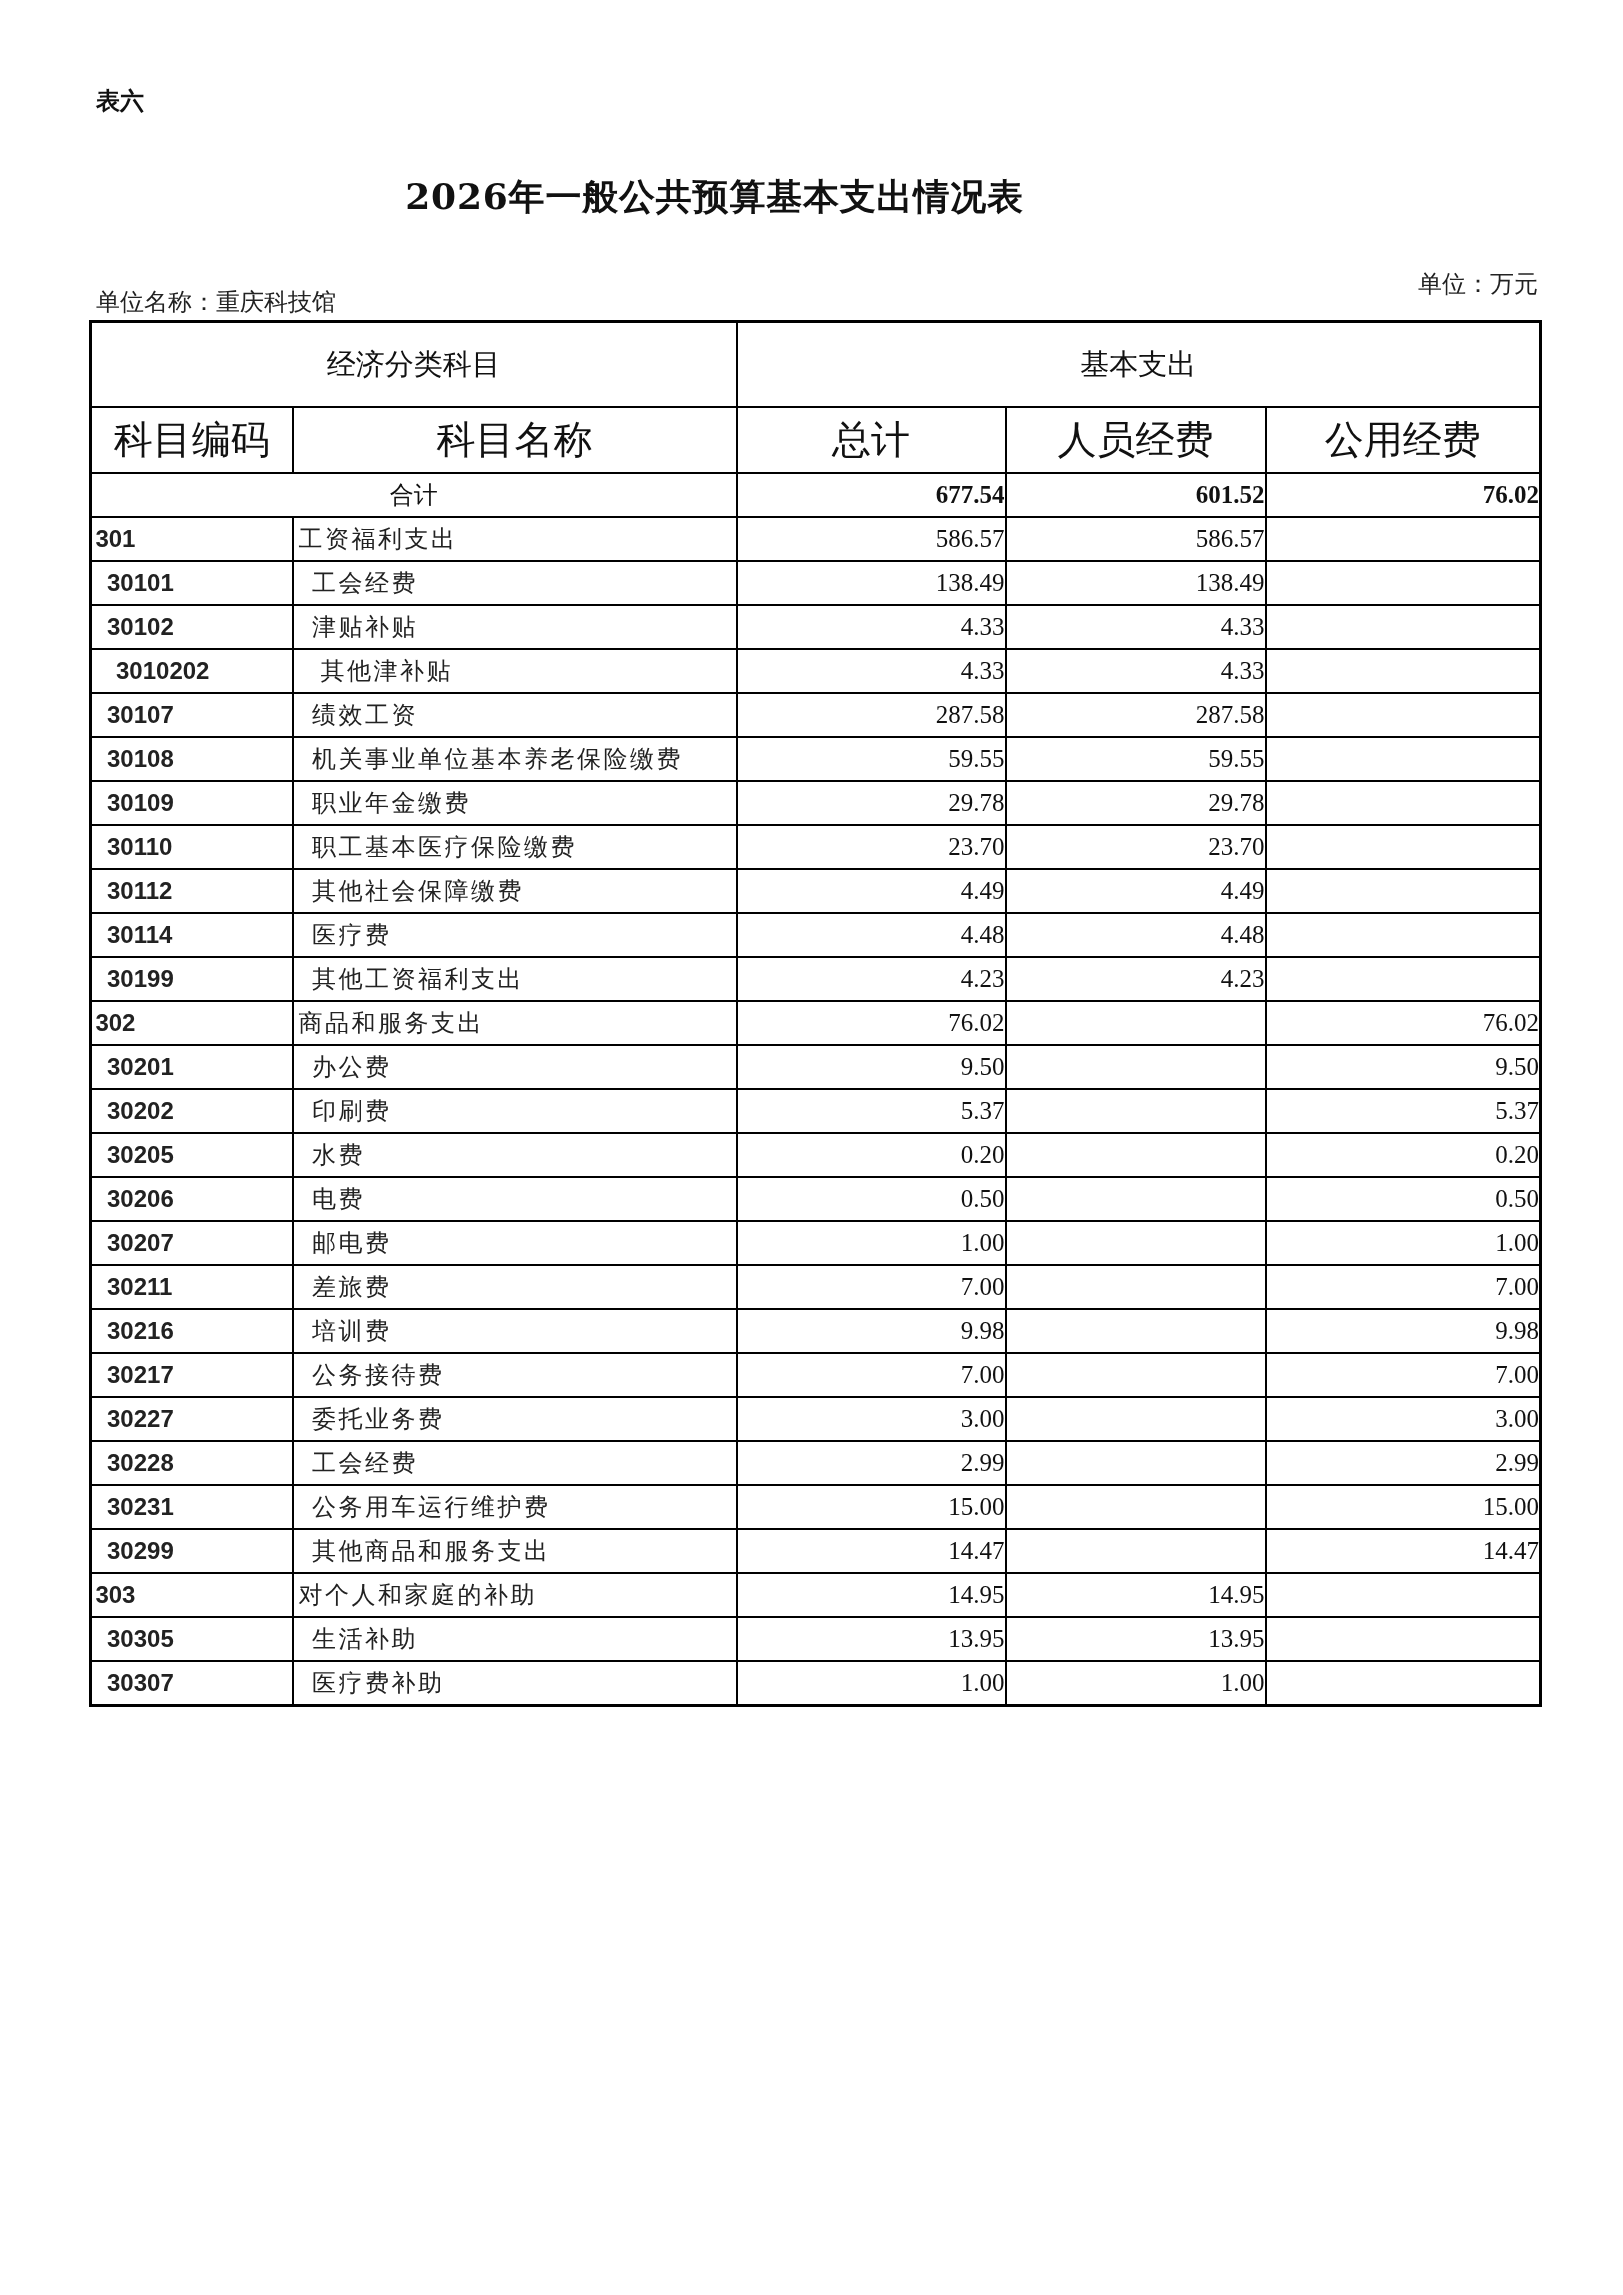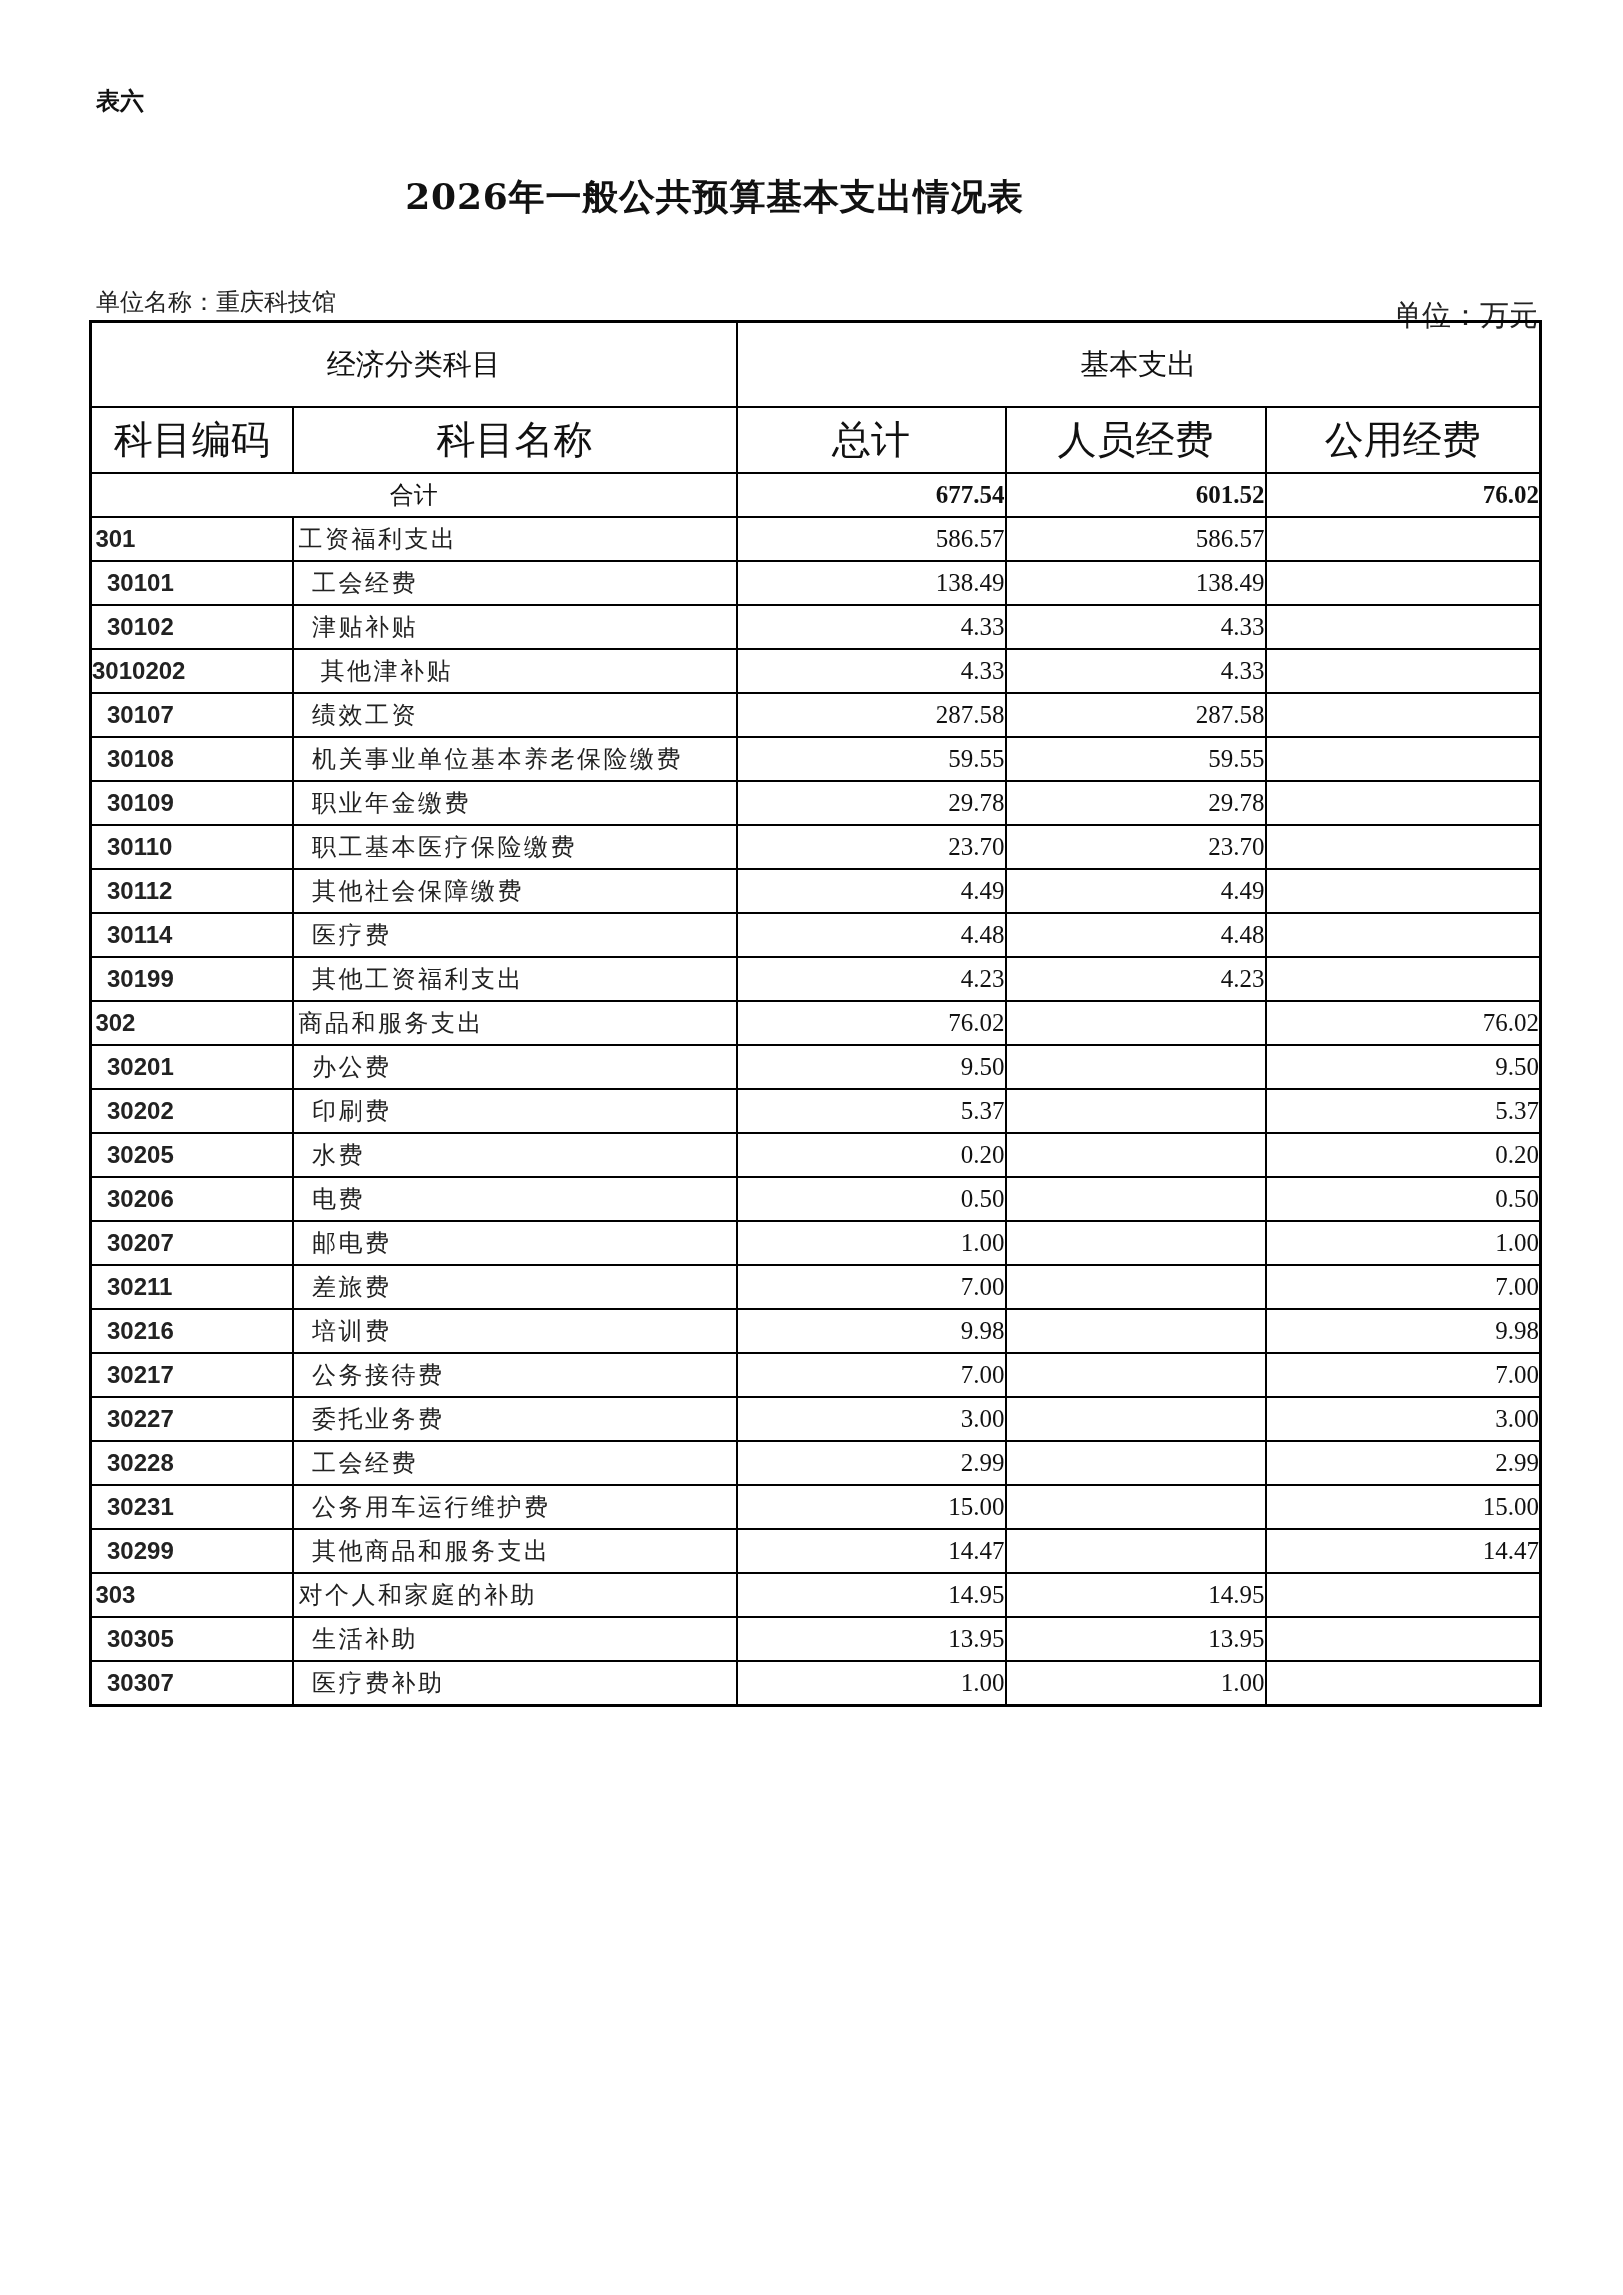--- a/index.html
+++ b/index.html
@@ -1,31 +1,31 @@
 <!DOCTYPE html>
 <html style="font-size:13.5px"><head>
 <meta charset="utf-8">
 <style>
   html, body { margin: 0; padding: 0; background: #ffffff; }
   body { width: 1623px; height: 2295px; position: relative; overflow: hidden; color: #111; font-family: "DejaVu Sans", sans-serif; }
   .doc-label { position: absolute; left: 96px; top: 85px; font-size: 24px; font-weight: bold; }
   .title { position: absolute; left: 0; width: 1429px; top: 173px; text-align: center; font-family: "DejaVu Serif", serif; font-weight: bold; font-size: 36px; letter-spacing: 0.8px; }
   .meta-left { position: absolute; left: 96px; top: 286px; font-size: 24px; color: #222; }
-  .meta-right { position: absolute; right: 85px; top: 296px; font-size: 29px; color: #222; }
+  .meta-right { position: absolute; right: 85px; top: 268px; font-size: 24px; color: #222; }
   table.budget { position: absolute; left: 89px; top: 320px; width: 1450px; border-collapse: collapse; border: 3.4px solid #000; table-layout: fixed; }
   table.budget td, table.budget th { border: 2.5px solid #000; padding: 0; overflow: hidden; white-space: nowrap; }
   .h1 th { height: 83px; font-size: 29px; font-weight: normal; text-align: center; }
   .h2 th { height: 64px; font-size: 39px; font-weight: normal; text-align: center; }
   .total-row td { height: 42px; font-size: 24px; }
   .total-row td.num { font-family: "Liberation Serif", serif; font-weight: bold; font-size: 25px; }
   .data-row td { height: 42px; font-size: 24px; }
   td.code { font-family: "Liberation Sans Narrow", "Liberation Sans", sans-serif; font-size: 24px; color: #222; font-weight: bold; }
   td.code.l1 { padding-left: 3.4px; }
   td.code.l2 { padding-left: 15px; }
-  td.code.l3 { }
+  td.code.l3 { padding-left: 24px; }
   td.name { color: #222; letter-spacing: 2.5px; }
   td.name.l1 { padding-left: 5px; }
   td.name.l2 { padding-left: 18.6px; }
   td.name.l3 { padding-left: 27px; }
   td.num { text-align: right; padding-right: 5px; font-family: "Liberation Serif", serif; font-size: 25px; color: #111; }
   td.center { text-align: center; }
 </style>
 </head>
 <body>
 

